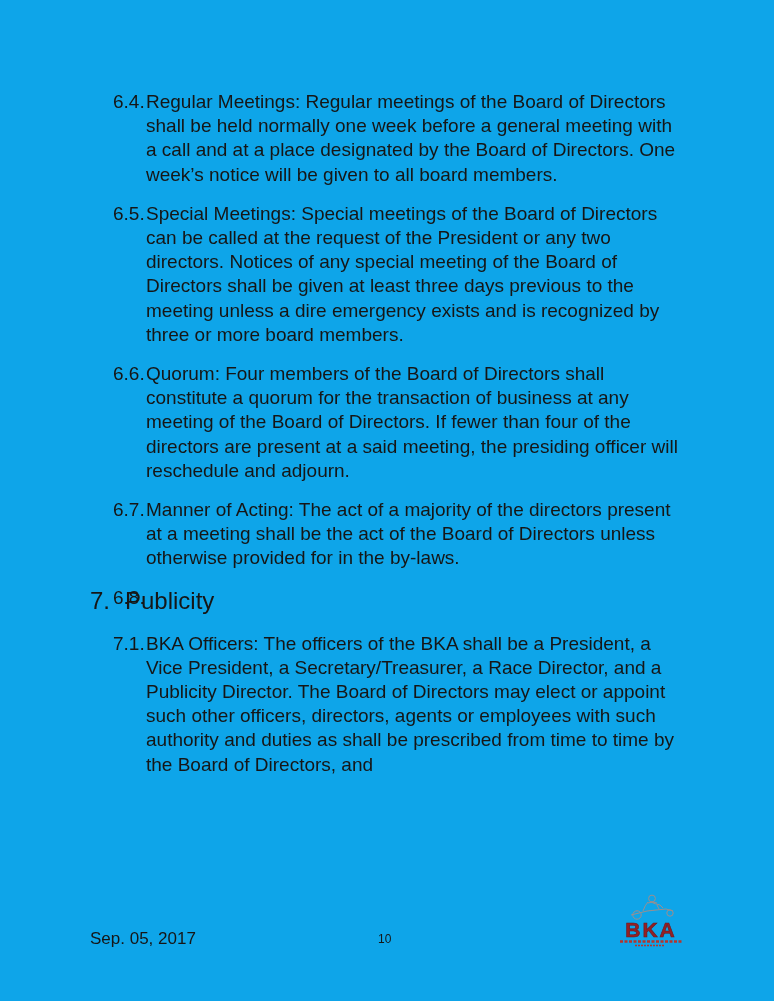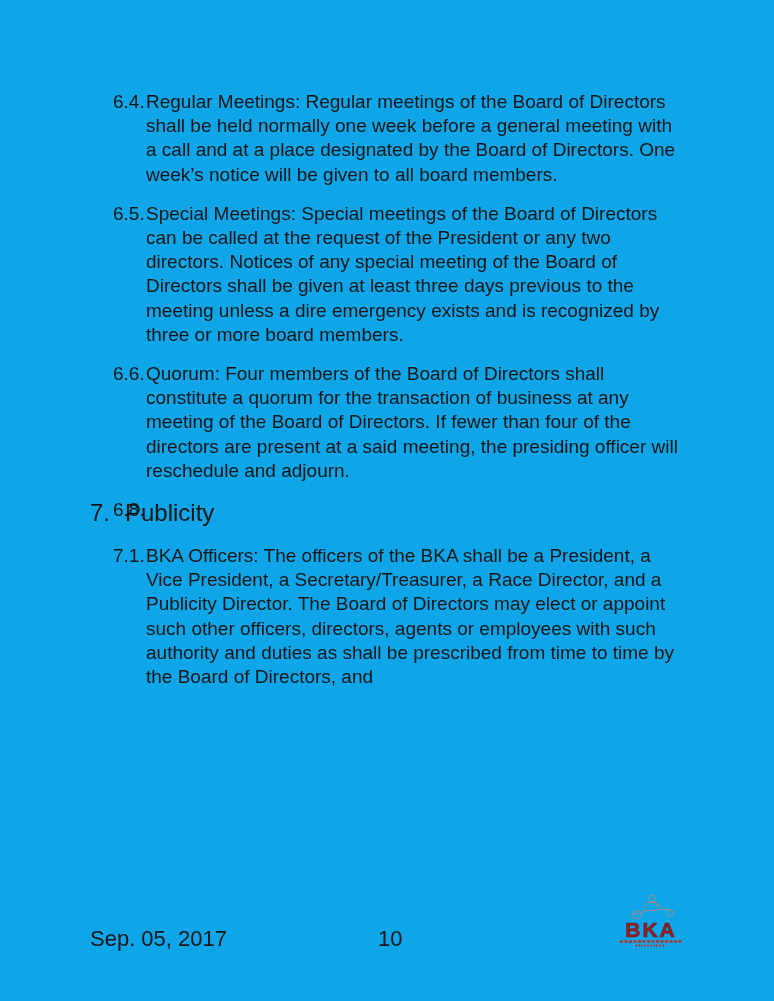--- a/index.html
+++ b/index.html
@@ -44,28 +44,28 @@
     margin: 9px 0 16px -23px;
   }
   .section-heading .h-num {
     width: 35px;
     flex: 0 0 35px;
   }
   .footer-date {
     position: absolute;
     left: 90px;
     top: 928px;
-    font-size: 22px;
+    font-size: 17px;
     line-height: 22px;
   }
   .footer-pagenum {
     position: absolute;
     left: 378px;
     top: 928px;
-    font-size: 22px;
+    font-size: 12px;
     line-height: 22px;
   }
   .logo {
     position: absolute;
     left: 607px;
     top: 892px;
     width: 88px;
     height: 60px;
   }
   .logo svg { display: block; width: 100%; height: 100%; }
@@ -84,20 +84,24 @@
     <div class="list-item">
       <span class="num">6.5.</span>
       <span class="txt">Special Meetings: Special meetings of the Board of Directors can be called at the request of the President or any two directors. Notices of any special meeting of the Board of Directors shall be given at least three days previous to the meeting unless a dire emergency exists and is recognized by three or more board members.</span>
     </div>
 
     <div class="list-item">
       <span class="num">6.6.</span>
       <span class="txt">Quorum: Four members of the Board of Directors shall constitute a quorum for the transaction of business at any meeting of the Board of Directors. If fewer than four of the directors are present at a said meeting, the presiding officer will reschedule and adjourn.</span>
     </div>
 
+    <div class="list-item">
+      <span class="num">6.7.</span>
+      <span class="txt">Manner of Acting: The act of a majority of the directors present at a meeting shall be the act of the Board of Directors unless otherwise provided for in the by-laws.</span>
+    </div>
 
     <div class="list-item">
       <span class="num">6.8.</span>
     </div>
 
     <h2 class="section-heading">
       <span class="h-num">7.</span>
       <span class="h-title">Publicity</span>
     </h2>
 

